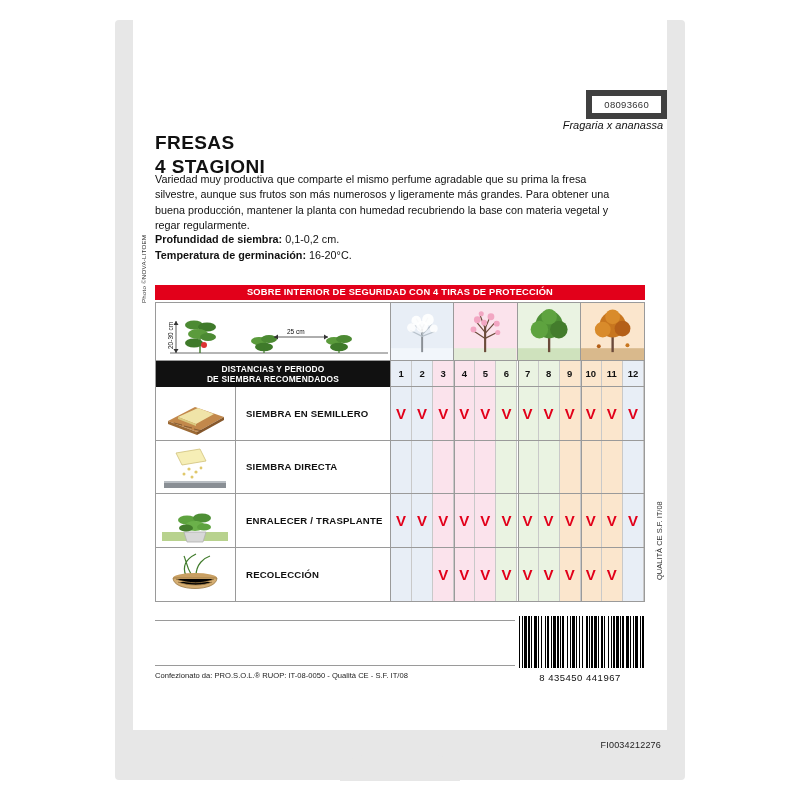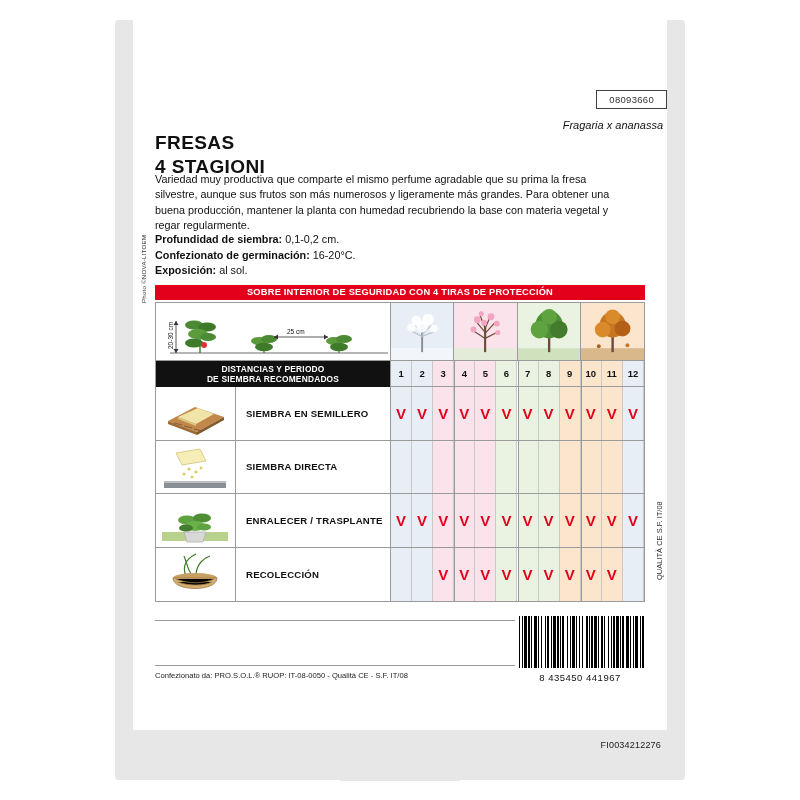--- a/index.html
+++ b/index.html
@@ -28,21 +28,21 @@
   .white-sheet{
     position:absolute;
     left:133px;top:20px;
     width:534px;height:710px;
     background:#fff;
   }
 
   
   .code-box{
     position:absolute;right:0;top:70px;
-    border:1px solid #404040;
+    border:6px solid #404040;
     background:#fff;
     font-size:9.5px;
     color:#333;
     padding:3px 12px;
     letter-spacing:.3px;
   }
   .title{
     position:absolute;left:22px;top:111px;
     font-size:19px;font-weight:bold;color:#111;
     letter-spacing:.4px;line-height:1.25;
@@ -235,26 +235,22 @@
   <div class="latin">Fragaria x ananassa</div>
 
   <div class="desc">Variedad muy productiva que comparte el mismo perfume agradable que su prima la fresa silvestre, aunque sus frutos son más numerosos y ligeramente más grandes. Para obtener una buena producción, mantener la planta con humedad recubriendo la base con materia vegetal y regar regularmente.</div>
 
   <div class="specs">
     <div>
       <b>Profundidad de siembra:</b>
       <span>0,1-0,2 cm.</span>
     </div>
     <div>
-      <b>Confezionato de germinación:</b>
+      <b>Temperatura de germinación:</b>
       <span>16-20°C.</span>
-    </div>
-    <div>
-      <b>Exposición:</b>
-      <span>al sol.</span>
     </div>
   </div>
 
   <div class="banner">SOBRE INTERIOR DE SEGURIDAD CON 4 TIRAS DE PROTECCIÓN</div>
 
   <div class="vleft">Photo ©NOVA-LITOEM</div>
   <div class="vright">QUALITÀ CE S.F. IT/08</div>
 
   <div class="tbl">
 

